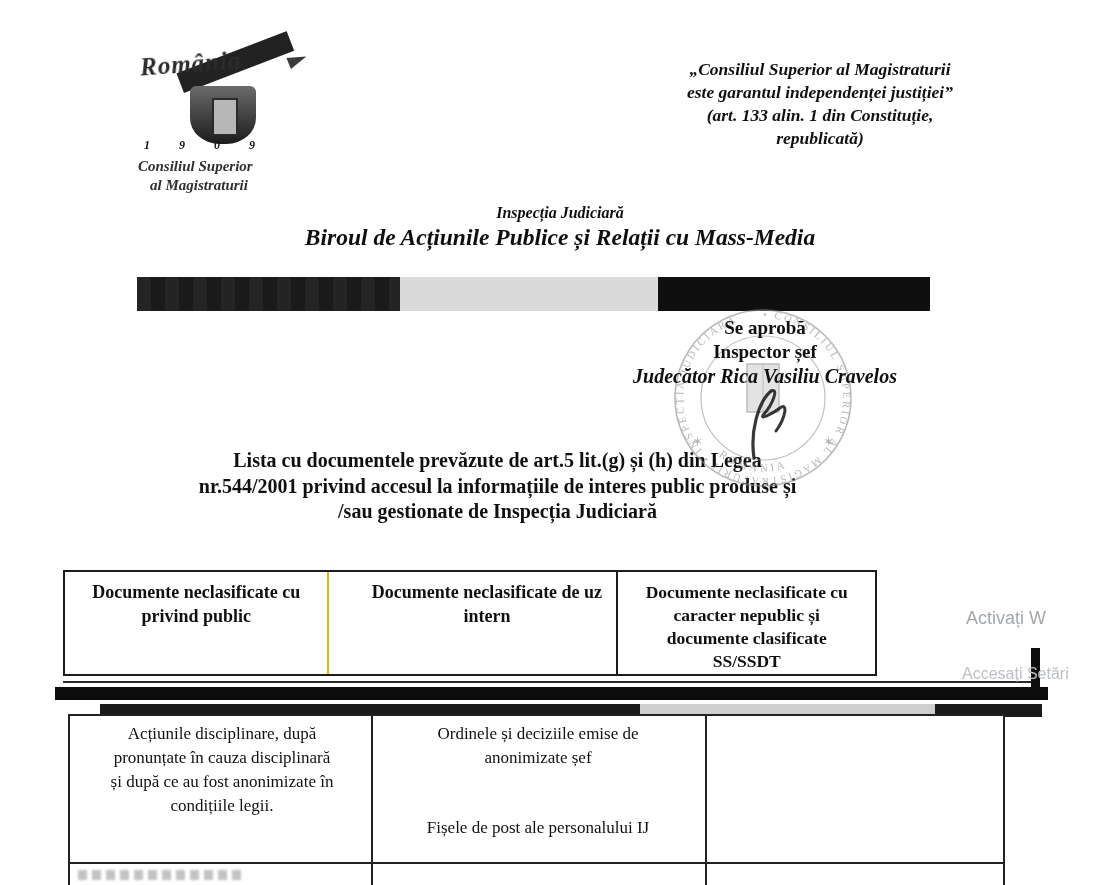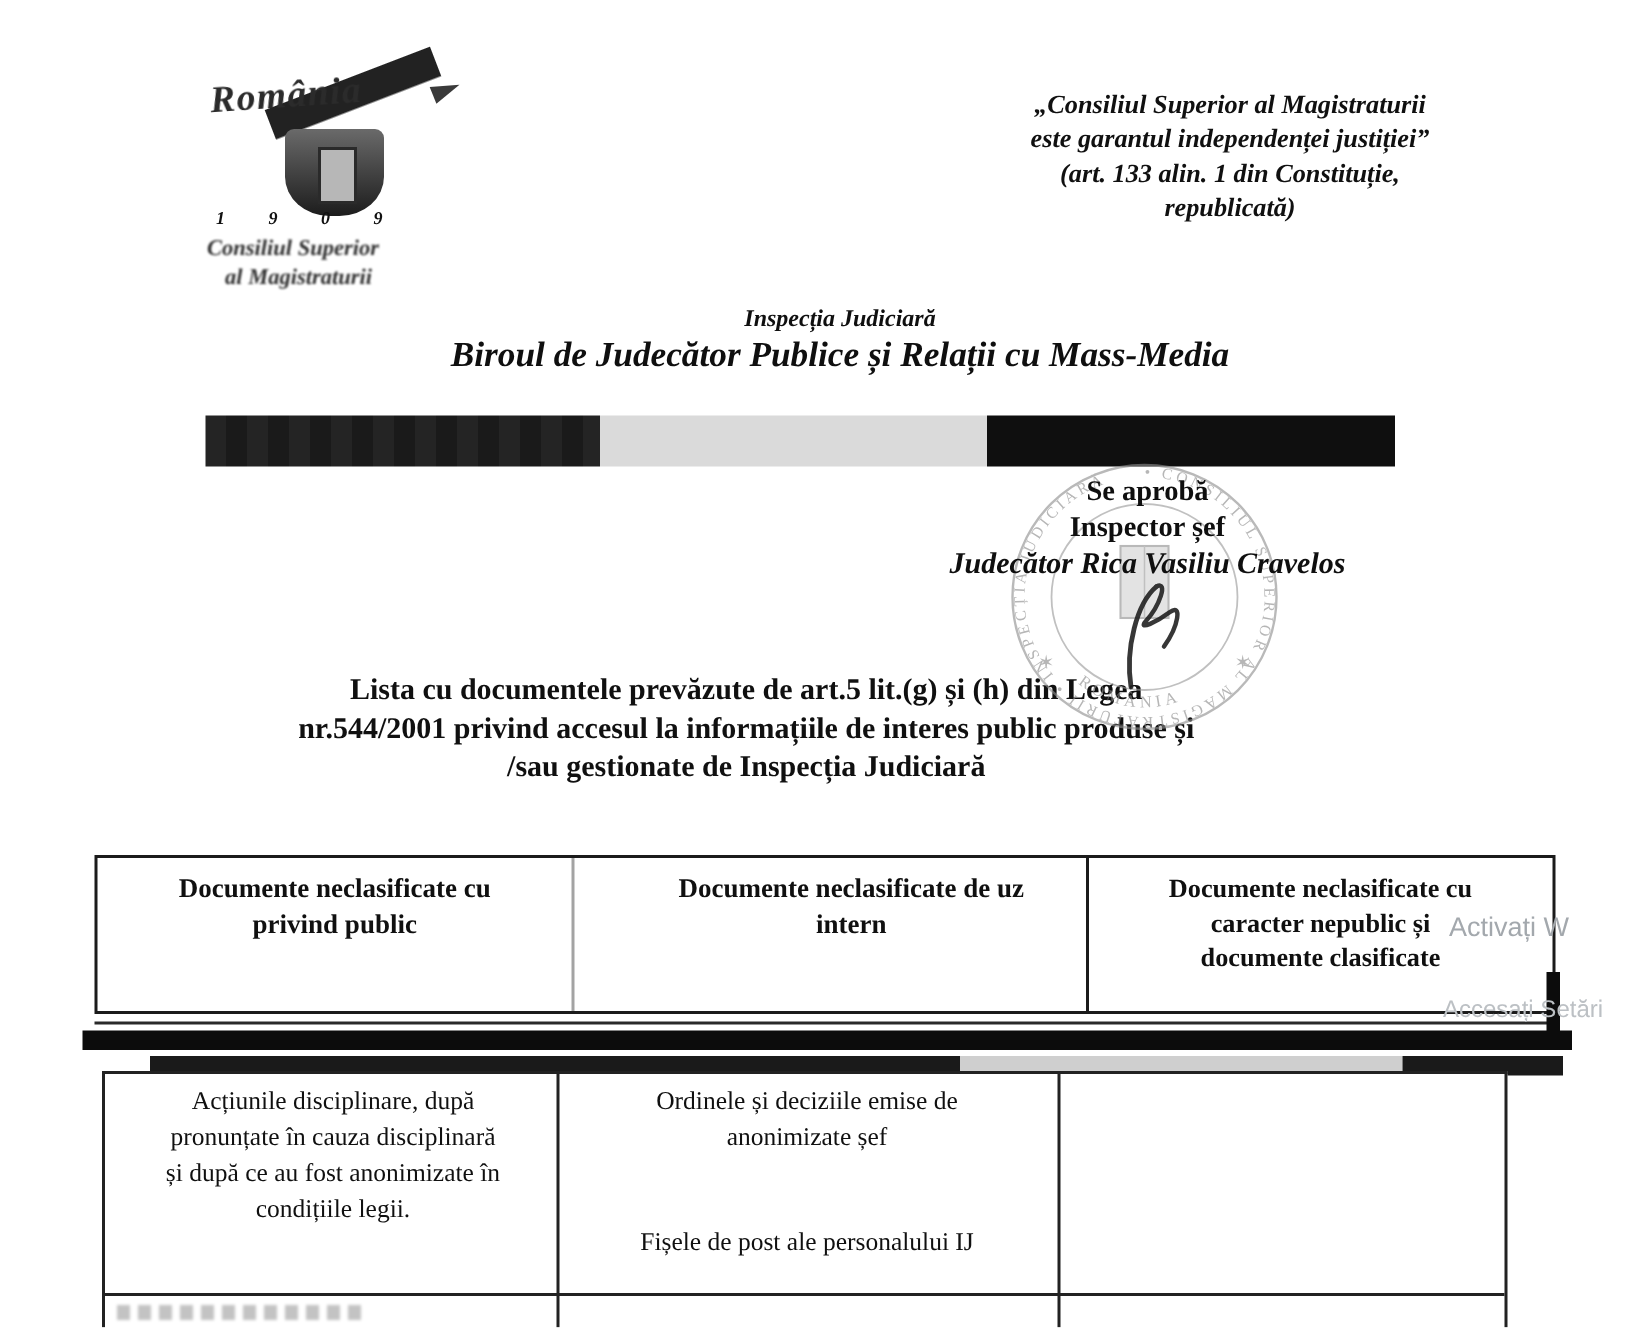--- a/index.html
+++ b/index.html
@@ -45,26 +45,26 @@
   .ap1,.ap2{font-size:19px;}
   .ap3{font-size:20px;font-style:italic;}
 
   .stamp{left:668px;top:306px;z-index:2;}
 
   
   .list-title{left:55px;top:448px;width:885px;text-align:center;font-weight:bold;
     font-size:20px;line-height:1.28;color:#101010;}
 
   
-  .htable{left:63px;top:570px;width:974px;height:106px;border:2px solid #1b1b1b;
+  .htable{left:63px;top:570px;width:814px;height:106px;border:2px solid #1b1b1b;
     display:flex;box-sizing:border-box;background:#fff;}
   .hcell{box-sizing:border-box;padding-top:9px;text-align:center;font-weight:bold;
     font-size:18px;line-height:1.32;color:#101010;}
   .hc1{width:317px;}
-  .hc2{width:343px;border-left:2px solid #a3a3a3;padding-left:28px;}
+  .hc2{width:343px;border-left:2px solid #eab308;padding-left:28px;}
   .hc3{width:312px;border-left:2px solid #1b1b1b;font-size:17.5px;}
 
   .thin-line{left:63px;top:681px;width:974px;height:2px;background:#2a2a2a;}
   .thick-band{left:55px;top:687px;width:993px;height:13px;background:#0c0c0c;}
   .right-vbar{left:1031px;top:648px;width:9px;height:41px;background:#0c0c0c;}
 
   .lband{top:704px;height:13px;}
   .lband1{left:100px;width:540px;background:#1a1a1a;}
   .lband2{left:640px;width:295px;background:#cfcfcf;}
   .lband3{left:935px;width:107px;background:#1a1a1a;}
@@ -106,21 +106,21 @@
 
   <div class="abs quote">
     <div>„Consiliul Superior al Magistraturii</div>
     <div>este garantul independenței justiției”</div>
     <div>(art. 133 alin. 1 din Constituție,</div>
     <div>republicată)</div>
   </div>
 
   <div class="abs doc-title">
     <div class="doc-title-l1">Inspecția Judiciară</div>
-    <div class="doc-title-l2">Biroul de Judecător Publice și Relații cu Mass-Media</div>
+    <div class="doc-title-l2">Biroul de Acțiunile Publice și Relații cu Mass-Media</div>
   </div>
 
   <div class="abs bar bar1"></div>
   <div class="abs bar bar2"></div>
   <div class="abs bar bar3"></div>
 
   <div class="abs approval">
     <div class="ap1">Se aprobă</div>
     <div class="ap2">Inspector șef</div>
     <div class="ap3">Judecător Rica Vasiliu Cravelos</div>
@@ -161,20 +161,21 @@
       <div>privind public</div>
     </div>
     <div class="hcell hc2">
       <div>Documente neclasificate de uz</div>
       <div>intern</div>
     </div>
     <div class="hcell hc3">
       <div>Documente neclasificate cu</div>
       <div>caracter nepublic și</div>
       <div>documente clasificate</div>
+      <div>SS/SSDT</div>
     </div>
   </div>
 
   <div class="abs thin-line"></div>
   <div class="abs thick-band"></div>
   <div class="abs right-vbar"></div>
 
   <div class="abs lband lband1"></div>
   <div class="abs lband lband2"></div>
   <div class="abs lband lband3"></div>

